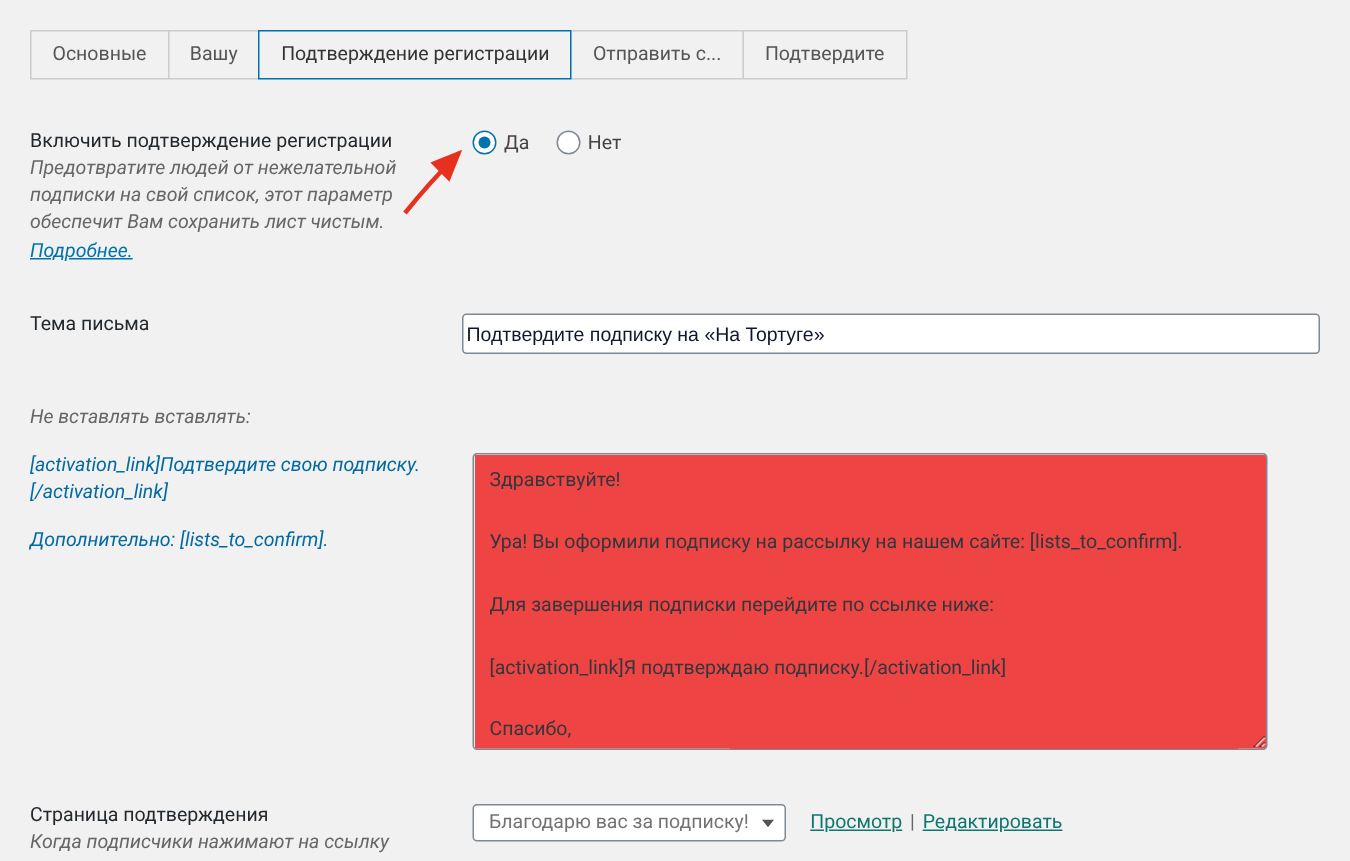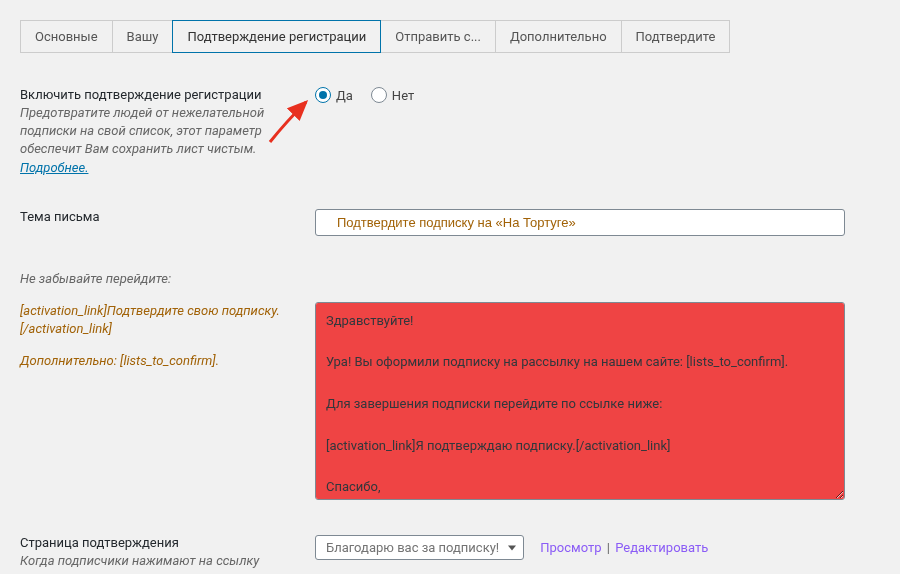--- a/index.html
+++ b/index.html
@@ -49,21 +49,21 @@
     }
     .label-desc {
       font-style: italic;
       color: #666;
       font-size: 13px;
       line-height: 1.4;
       margin-top: 2px;
     }
     .label-extra {
       font-style: italic;
-      color: #a16207;
+      color: #0369a1;
       font-size: 13px;
       line-height: 1.4;
       margin-top: 14px;
     }
     .link {
       color: #0073aa;
       text-decoration: underline;
       cursor: pointer;
     }
     .field-col {
@@ -95,27 +95,27 @@
       border-color: #0073aa;
     }
     .radio.checked::after {
       content: "";
       width: 8px;
       height: 8px;
       border-radius: 50%;
       background: #0073aa;
     }
     .text-input {
-      width: 530px;
-      padding: 5px 21px;
+      width: 572px;
+      padding: 5px 2px;
       border: 1px solid #7e8993;
       border-radius: 3px;
       font-size: 13px;
       background: #fff;
-      color: #a16207;
+      color: #0f172a;
     }
     .textarea {
       width: 530px;
       height: 198px;
       padding: 8px 10px;
       border: 1px solid #7e8993;
       border-radius: 3px;
       font-size: 13px;
       background: #ef4444;
       color: #32373c;
@@ -145,21 +145,22 @@
       content: "";
       position: absolute;
       right: 7px;
       top: 50%;
       transform: translateY(-30%);
       border-left: 4px solid transparent;
       border-right: 4px solid transparent;
       border-top: 5px solid #555;
     }
     .action-link {
-      color: #8b5cf6;
+      color: #0f766e;
+      text-decoration: underline;
       cursor: pointer;
       font-size: 13px;
       margin-top: 21px;
     }
     .sep {
       color: #666;
       margin: 0 2px;
     }
     .arrow {
       position: absolute;
@@ -169,21 +170,20 @@
     }
   </style>
 </head>
 <body>
 
 <div class="tabs">
   <div class="tab">Основные</div>
   <div class="tab">Вашу</div>
   <div class="tab active">Подтверждение регистрации</div>
   <div class="tab">Отправить с...</div>
-  <div class="tab">Дополнительно</div>
   <div class="tab">Подтвердите</div>
 </div>
 
 <div class="form-row">
   <div class="label-col">
     <div class="label-title">Включить подтверждение регистрации</div>
     <div class="label-desc">
       <span>Предотвратите людей от нежелательной подписки на свой список, этот параметр обеспечит Вам сохранить лист чистым.</span>
       <span class="link">Подробнее.</span>
     </div>
@@ -214,21 +214,21 @@
   <div class="label-col">
     <div class="label-title">Тема письма</div>
   </div>
   <div class="field-col">
     <input class="text-input" type="text" value="Подтвердите подписку на «На Тортуге»" style="">
   </div>
 </div>
 
 <div class="form-row">
   <div class="label-col">
-    <div class="label-desc">Не забывайте перейдите:</div>
+    <div class="label-desc">Не вставлять вставлять:</div>
     <div class="label-extra">[activation_link]Подтвердите свою подписку.[/activation_link]</div>
     <div class="label-extra">Дополнительно: [lists_to_confirm].</div>
   </div>
   <div class="field-col">
     <textarea class="textarea" style="">Здравствуйте!
 
 Ура! Вы оформили подписку на рассылку на нашем сайте: [lists_to_confirm].
 
 Для завершения подписки перейдите по ссылке ниже:
 

